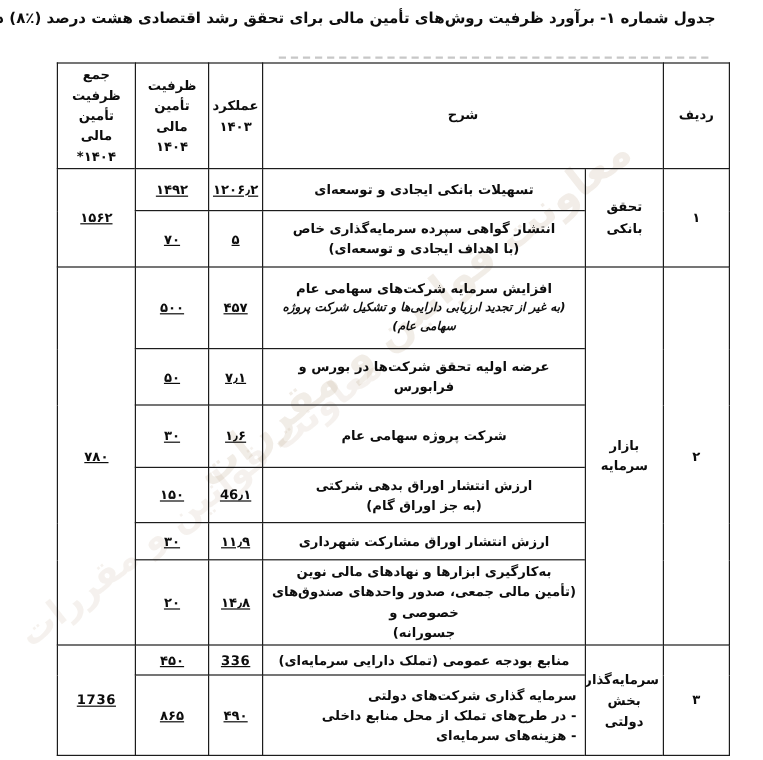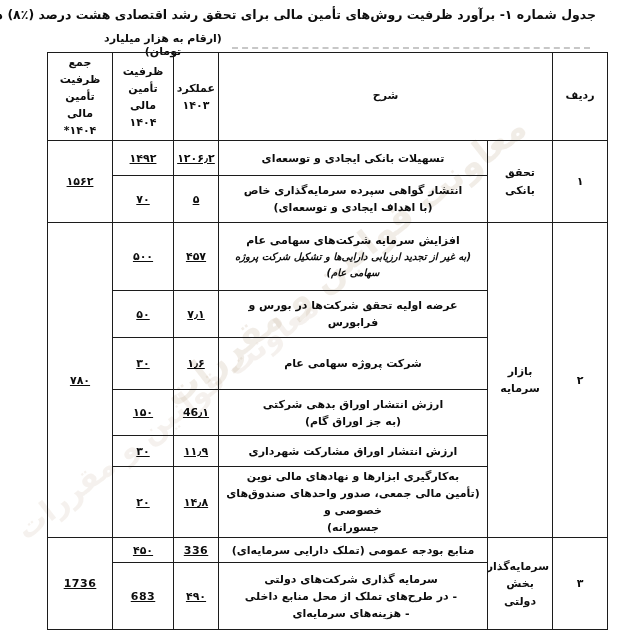--- a/index.html
+++ b/index.html
@@ -40,30 +40,29 @@
   table.main td {
     border:1.6px solid #1c1c1c;
     text-align:center; vertical-align:middle;
     font-weight:bold; font-size:11px; color:#0d0d0d;
     padding:1px 3px; overflow:hidden;
   }
   td.hdr { line-height:1.5; }
   td.num { font-size:11.5px; letter-spacing:.5px;text-decoration:underline; }
   .desc-line { line-height:1.55; }
   .desc-sm { font-size:10px; line-height:1.6;font-style:italic; }
-  td.right-desc .desc-line { text-align:center; padding-right:4px; }
+  td.right-desc .desc-line { text-align:right; padding-right:4px; }
   td.group-cell { line-height:1.6; }
 </style>
 </head>
 <body>
 
 <div class="page">
 
   <div class="title">جدول شماره ۱- برآورد ظرفیت روش‌های تأمین مالی برای تحقق رشد اقتصادی هشت درصد (٪۸) در سال ۱۴۰۴</div>
-  <div class="subtitle">(ارقام به هزار میلیارد تومان)</div>
   <div class="scan-dash"></div>
 
   <div class="watermark wm1">معاونت قوانین و مقررات</div>
   <div class="watermark wm2">معاونت قوانین و مقررات</div>
 
   <table class="main">
     <colgroup>
       <col style="width:55px">
       <col style="width:65px">
       <col style="width:269px">
@@ -171,18 +170,18 @@
       <td class="num">۴۵۰</td>
       <td rowspan="2" class="num">1736</td>
     </tr>
     <tr style="height:67px">
       <td class="right-desc">
         <div class="desc-line">سرمایه گذاری شرکت‌های دولتی</div>
         <div class="desc-line">- در طرح‌های تملک از محل منابع داخلی</div>
         <div class="desc-line">- هزینه‌های سرمایه‌ای</div>
       </td>
       <td class="num">۴۹۰</td>
-      <td class="num">683</td>
+      <td class="num">۸۶۵</td>
     </tr>
   </tbody>
     </table>
 
 </div>
 
 </body></html>

